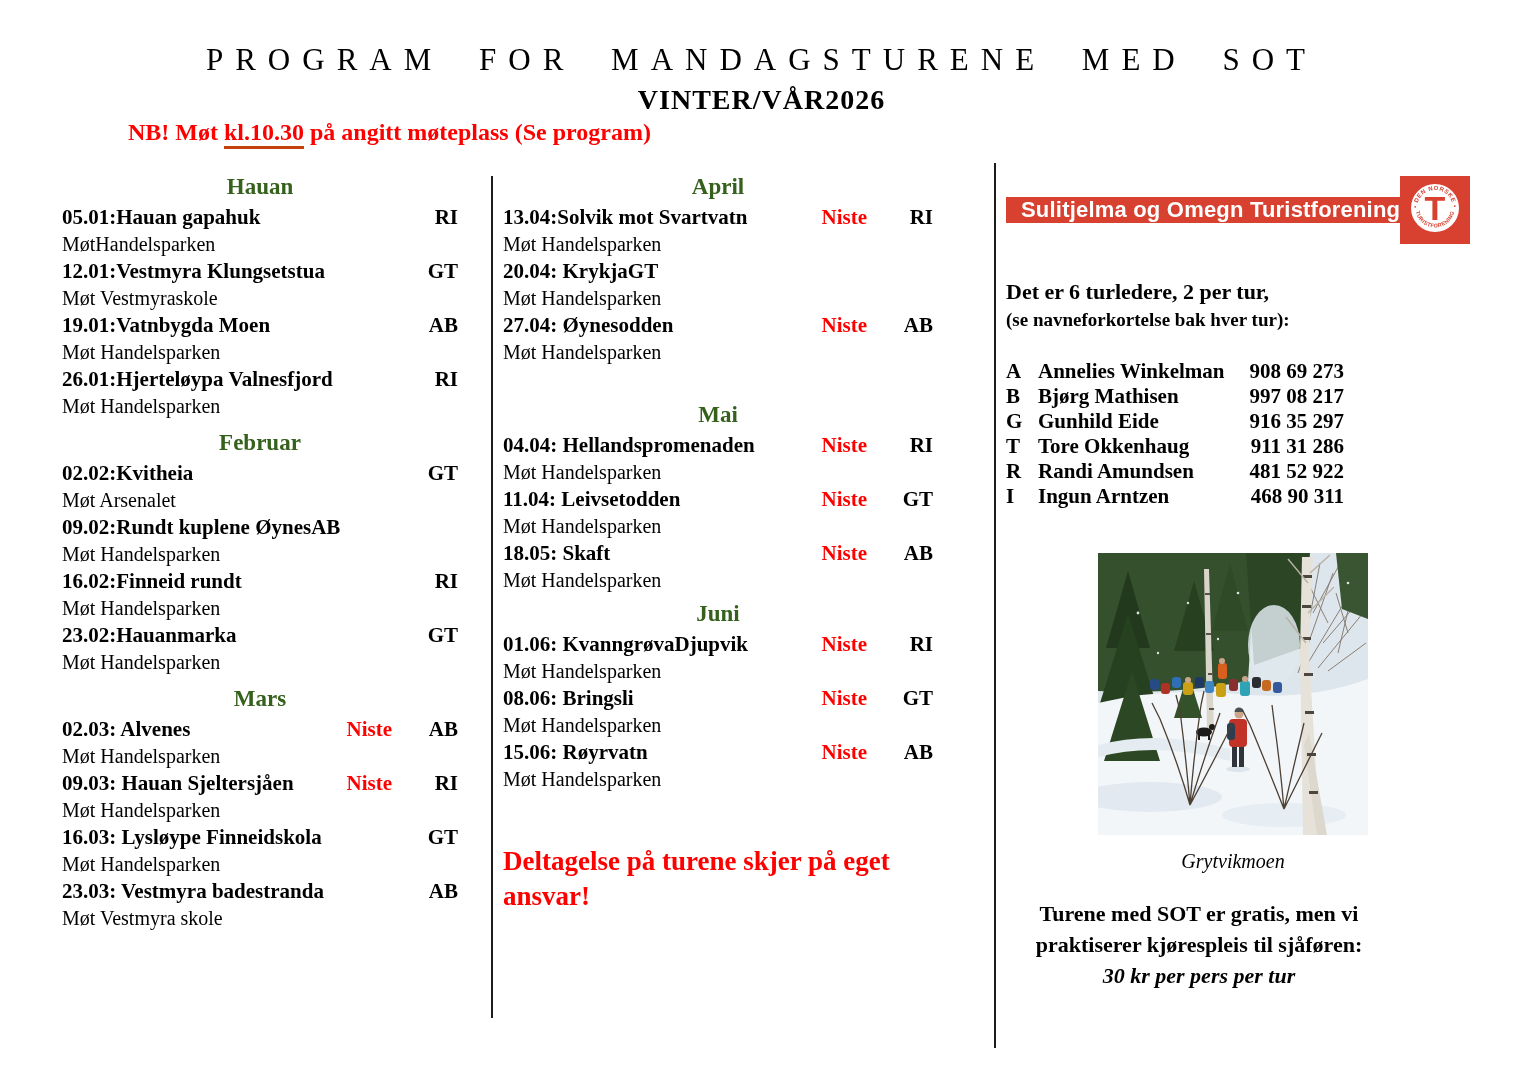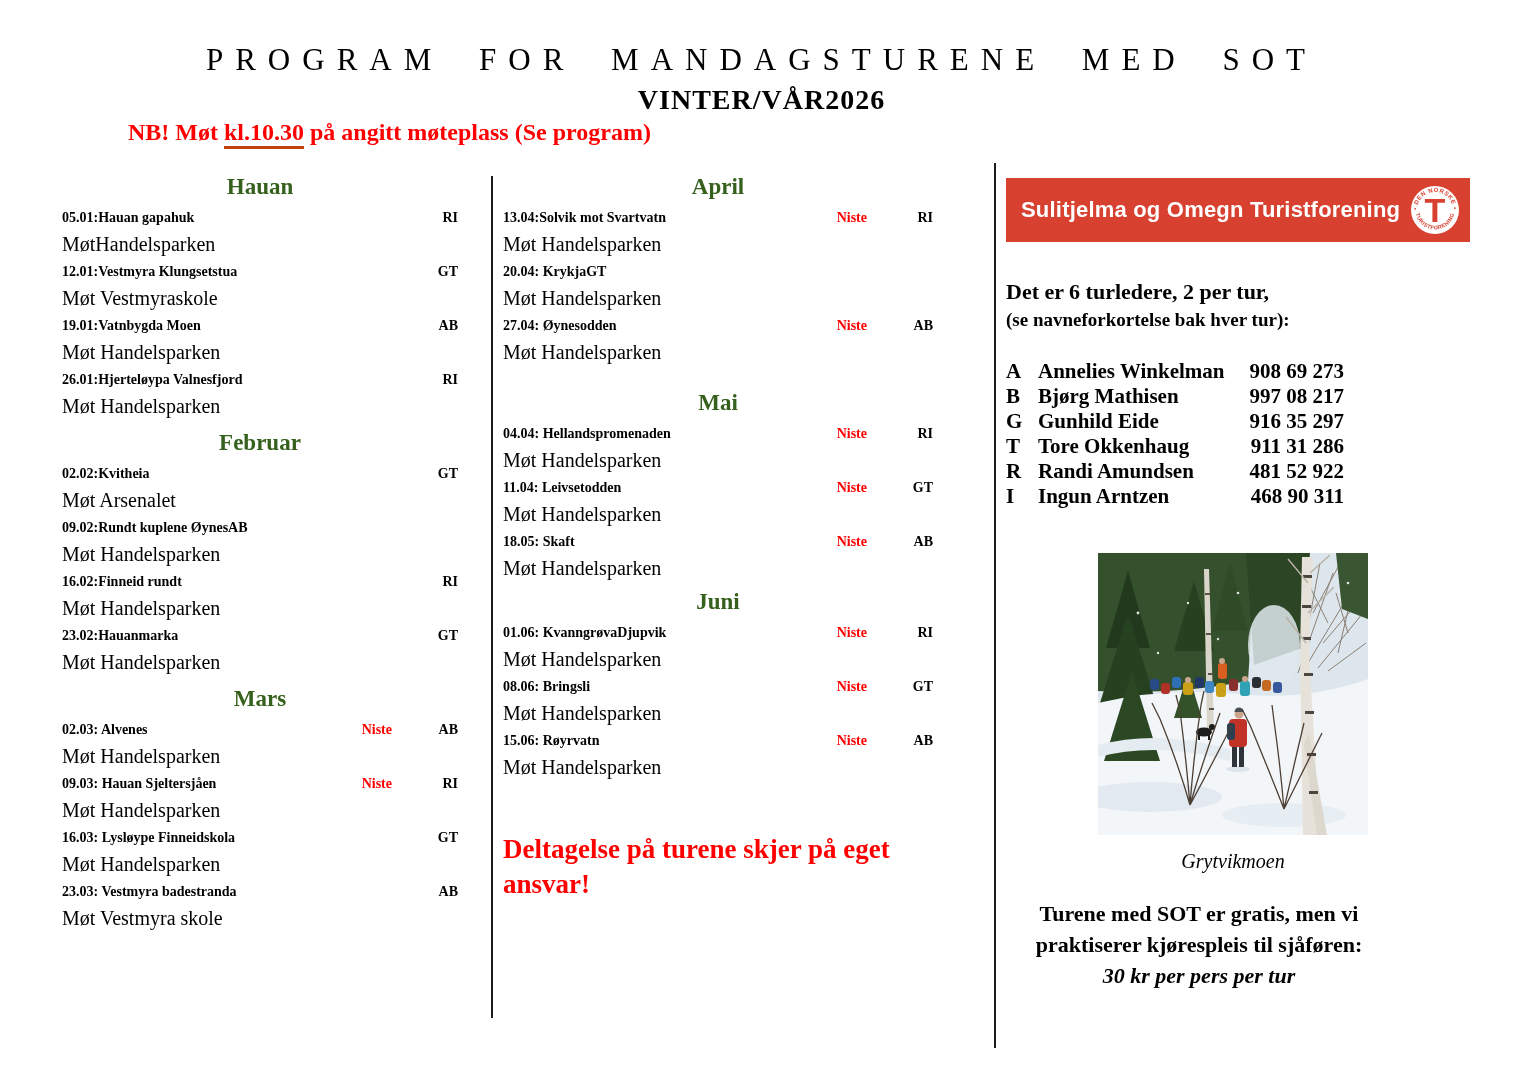--- a/index.html
+++ b/index.html
@@ -28,32 +28,32 @@
   
   .col{position:absolute;top:172px;}
   .col1{left:62px;width:396px;}
   .col2{left:503px;width:430px;}
   .col3{left:1006px;top:178px;width:424px;}
   .month-name{
     margin:0 0 2px 0;text-align:center;color:#35611d;
     font-size:23px;line-height:30px;font-weight:bold;
   }
   .col1 .month + .month{margin-top:8px;}
-  .month-mai{margin-top:22px;}
+  .month-mai{margin-top:34px;}
   .month-juni{margin-top:5px;}
-  .tour-head{display:flex;align-items:center;font-size:14px;line-height:27px;font-weight:bold;white-space:nowrap;}
+  .tour-head{display:flex;align-items:center;font-size:21px;line-height:27px;font-weight:bold;white-space:nowrap;}
   .t-niste{margin-left:auto;color:#fe0000;padding-right:20px;}
   .t-code{min-width:46px;text-align:right;}
   .t-meet{font-size:20px;line-height:27px;}
   .disclaimer{
     margin-top:51px;width:480px;color:#fe0000;
     font-size:27px;line-height:35px;font-weight:bold;
   }
   
-  .banner{display:flex;height:64px;width:422px;}
+  .banner{display:flex;height:64px;width:422px;align-items:center;}
   .banner-main{
     flex:1;background:#d8402f;color:#fff;display:flex;align-items:center;
     font-family:"Liberation Sans",sans-serif;font-size:22px;font-weight:bold;
     padding-left:15px;letter-spacing:0.2px;white-space:nowrap;
   }
   .banner-gap{width:4px;background:#fff;}
   .banner-badge{width:70px;background:#d8402f;}
   .leaders-heading{margin-top:36px;font-size:22px;line-height:28px;font-weight:bold;}
   .leaders-sub{font-size:19px;line-height:27px;font-weight:bold;}
   .leaders{margin-top:26px;width:338px;font-size:21px;font-weight:bold;}

